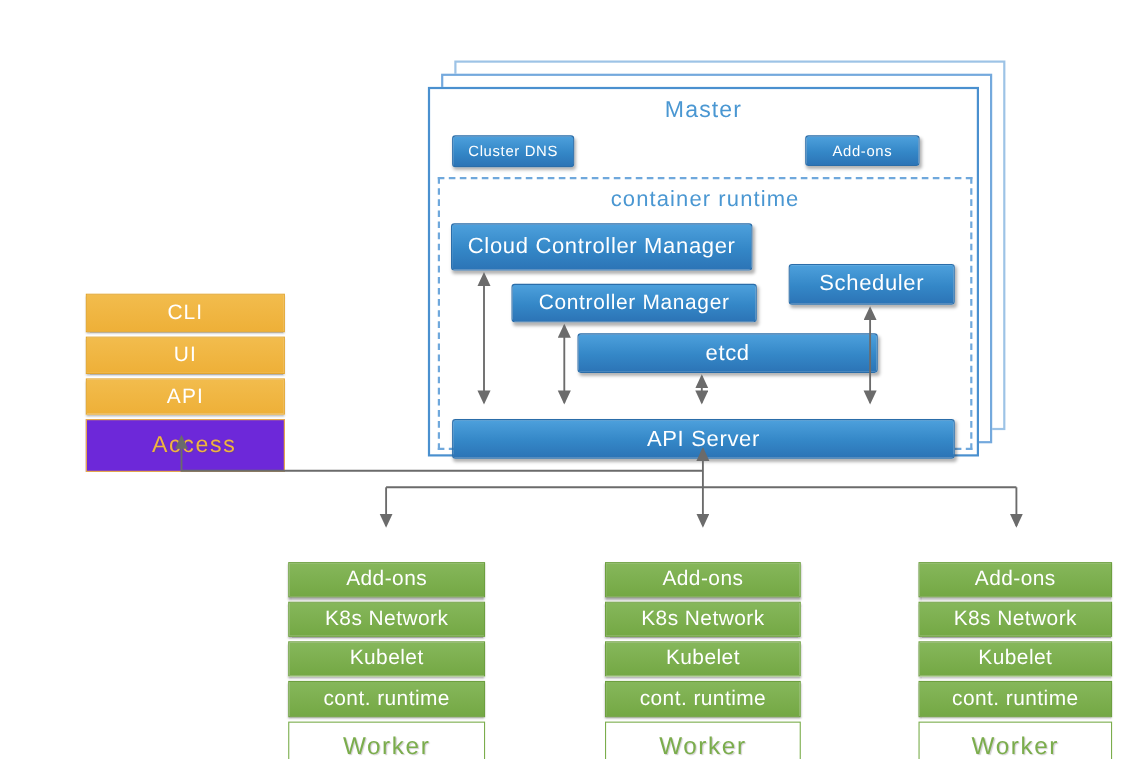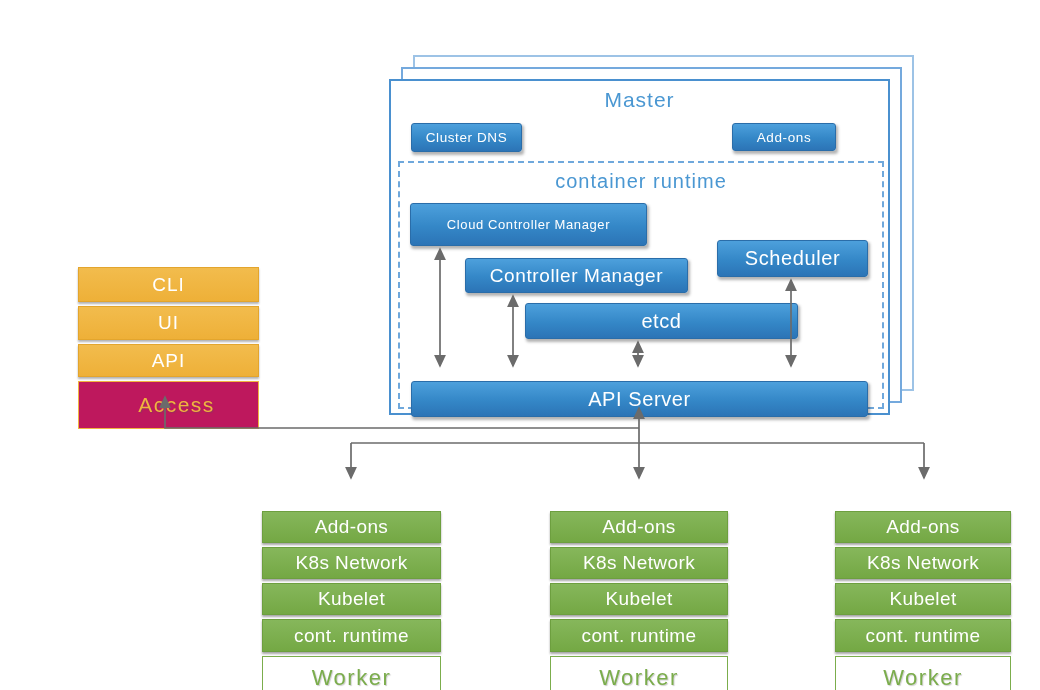--- a/index.html
+++ b/index.html
@@ -25,21 +25,21 @@
   
   .v-stack{display:flex;flex-direction:column;gap:4px;z-index:3;margin-top:29px;}
   .orange-row{
     background:linear-gradient(180deg,#f2bc4d 0%,#eeb038 100%);
     border:1px solid #e3a52d;color:#ffffff;
     box-shadow:0 2px 2px rgba(0,0,0,0.3);
     display:flex;align-items:center;justify-content:center;
     font-size:19px;letter-spacing:1px;
   }
   .access-row{
-    background:#be185d;border:1px solid #f0b440;color:#f0b43f;
+    background:#6d28d9;border:1px solid #f0b440;color:#f0b43f;
     display:flex;align-items:center;justify-content:center;
     font-size:21px;letter-spacing:1.5px;text-shadow:1px 1px 1px rgba(90,90,90,0.35);padding-left:16px;
   }
   
   .green-row{
     background:linear-gradient(180deg,#86b75b 0%,#74a844 100%);
     border:1px solid #6d9f3f;color:#ffffff;
     box-shadow:0 2px 2px rgba(0,0,0,0.35);
     display:flex;align-items:center;justify-content:center;
     font-size:19px;letter-spacing:0.4px;
@@ -62,21 +62,21 @@
   <div class="abs page front" style="left:389px;top:79px;width:501px;height:336px;"></div>
 
   <div class="abs blue-box" style="left:411px;top:123px;width:111px;height:29px;font-size:13.5px;">Cluster DNS</div>
 
   <div class="abs lbl-blue" style="left:389px;top:85px;width:501px;height:30px;font-size:21px;">Master</div>
   <div class="abs blue-box" style="left:732px;top:123px;width:104px;height:28px;font-size:13.5px;">Add-ons</div>
 
   <div class="abs dashed-box" style="left:398px;top:161px;width:486px;height:248px;"></div>
   <div class="abs lbl-blue" style="left:398px;top:167px;width:486px;height:28px;font-size:20px;">container runtime</div>
 
-  <div class="abs blue-box" style="left:410px;top:203px;width:237px;height:43px;font-size:13px;">Cloud Controller Manager</div>
+  <div class="abs blue-box" style="left:410px;top:203px;width:274px;height:43px;font-size:20px;">Cloud Controller Manager</div>
   <div class="abs blue-box" style="left:465px;top:258px;width:223px;height:35px;font-size:19px;text-align:right;">Controller Manager</div>
   <div class="abs blue-box" style="left:717px;top:240px;width:151px;height:37px;font-size:20px;">Scheduler</div>
   <div class="abs blue-box" style="left:525px;top:303px;width:273px;height:36px;font-size:20px;">etcd</div>
   <div class="abs blue-box" style="left:411px;top:369px;width:457px;height:36px;font-size:20px;margin-top:12px;">API Server</div>
 
   <div class="abs v-stack" style="left:78px;top:238px;width:181px;">
     <div class="orange-row" style="height:33px;">CLI</div>
     <div class="orange-row" style="height:32px;">UI</div>
     <div class="orange-row" style="height:31px;">API</div>
     <div class="access-row" style="height:46px;">Access</div>

